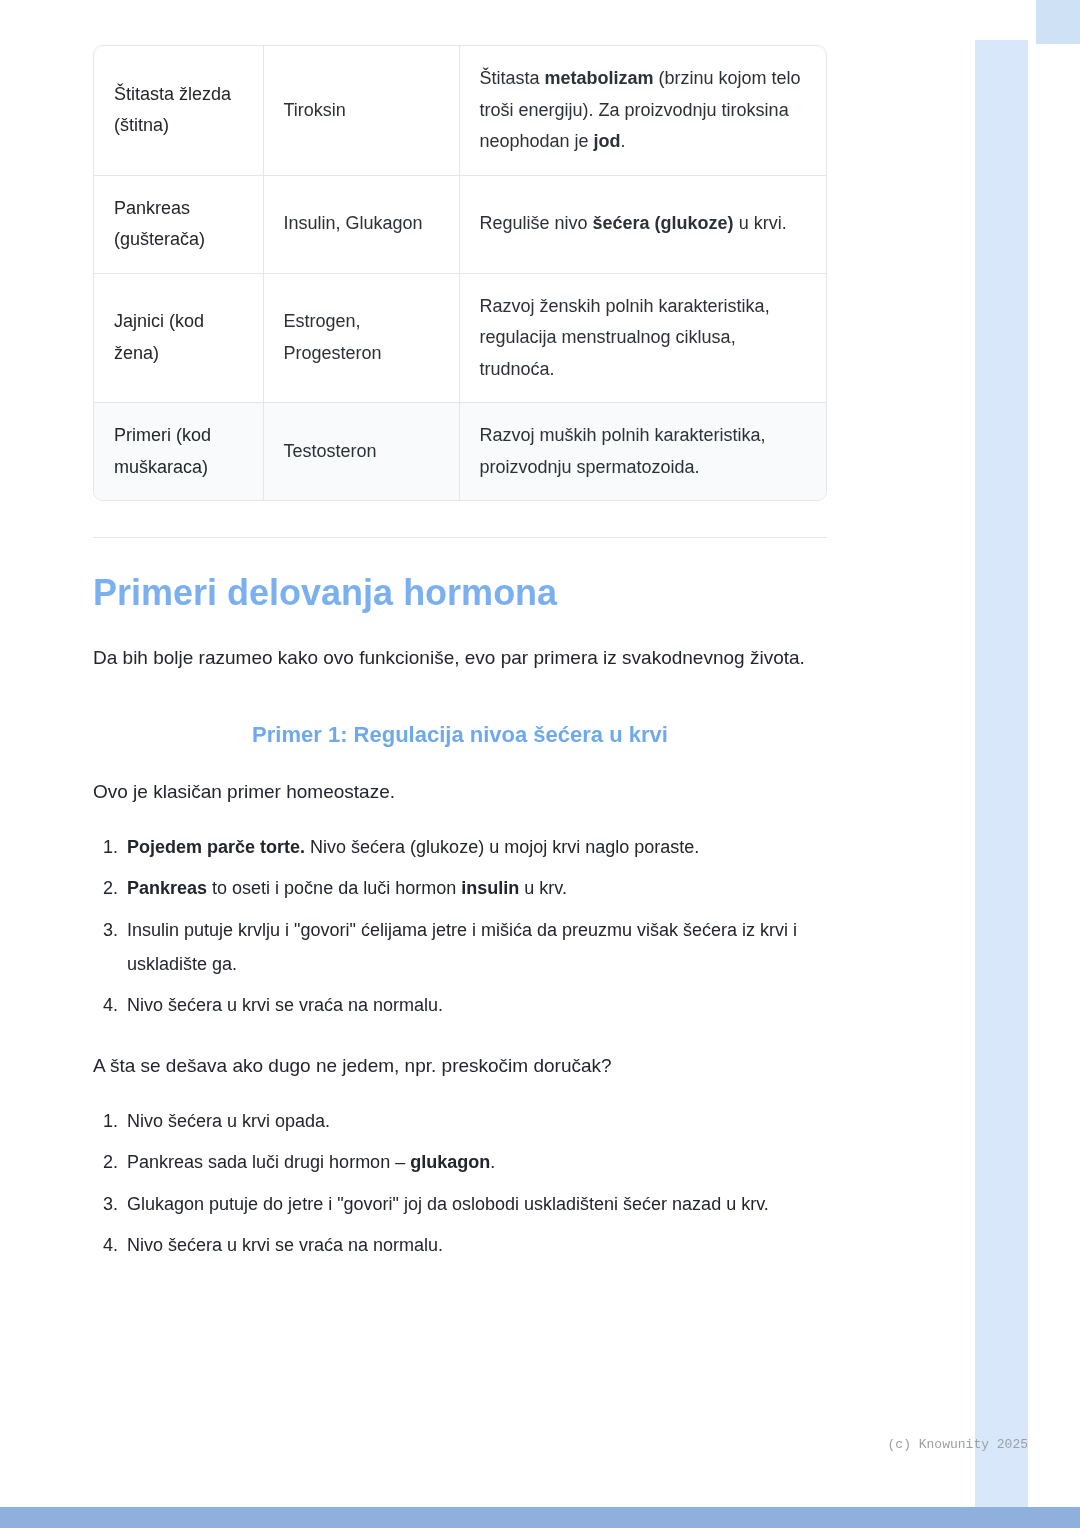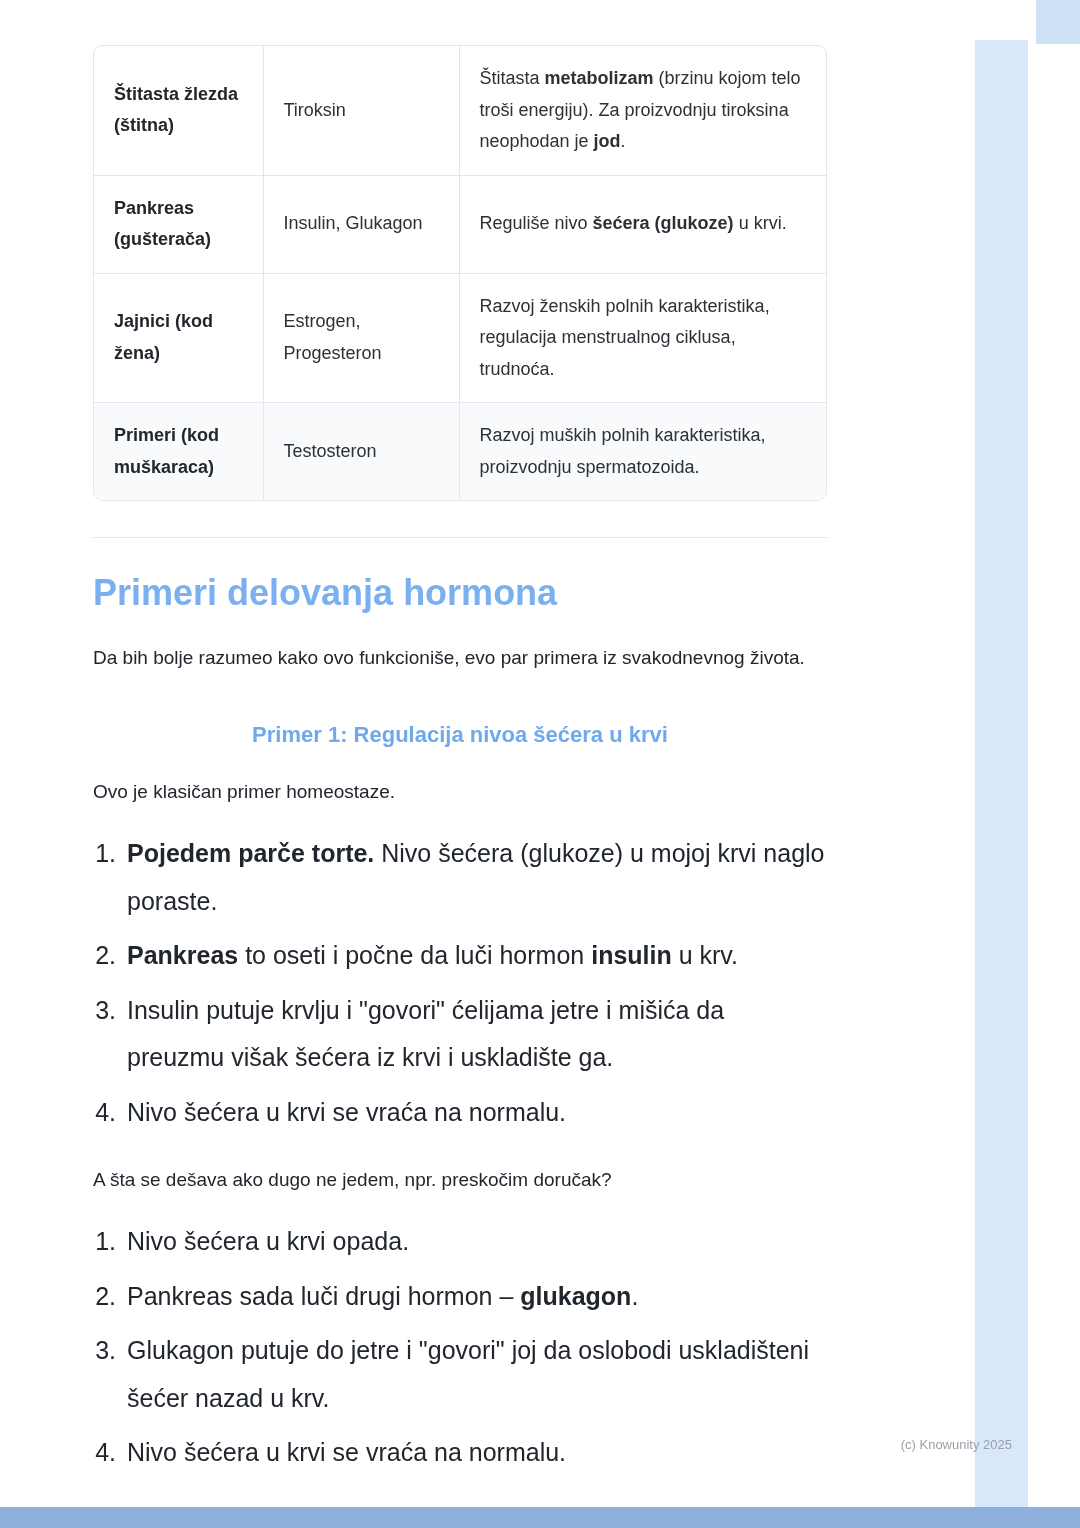--- a/index.html
+++ b/index.html
@@ -57,21 +57,21 @@
     border: 1px solid #e3e6ea;
     padding: 17px 20px;
     vertical-align: middle;
     color: #2b3138;
   }
   td:first-child { border-left: none; }
   td:last-child { border-right: none; }
   tr:first-child td { border-top: none; }
   tr:last-child td { border-bottom: none; }
   tr.shaded td { background: #f8fafc; }
-  td.gland { font-weight: 700; color: #22272e; }
+  td.gland { font-weight: 400; color: #22272e; }
   td b { font-weight: 700; }
   
   .divider {
     border: none;
     border-top: 1px solid #e2e6ea;
     margin: 36px 0 0;
   }
   
   h2 {
     margin: 34px 0 0;
@@ -90,34 +90,35 @@
   p {
     margin: 26px 0 0;
     font-size: 19px;
     line-height: 1.9;
     color: #21262e;
   }
   p.justify { text-align: justify; }
   ol {
     margin: 20px 0 0;
     padding-left: 30px;
-    font-size: 25px;
+    font-size: 18px;
     line-height: 1.9;
     color: #21262e;
   }
   li { margin: 7px 0; padding-left: 4px; }
   li b { font-weight: 700; }
   
   .footer-credit {
     position: absolute;
     top: 1437px;
-    right: 68px;
+    right: 52px;
     font-size: 13px;
     color: #9aa0a8;
     z-index: 2;
+    font-family: Liberation Mono, monospace;
   }
 </style>
 </head>
 <body>
 
 <div class="page">
 
   <div class="strip-right"></div>
   <div class="strip-corner"></div>
   <div class="strip-bottom"></div>

